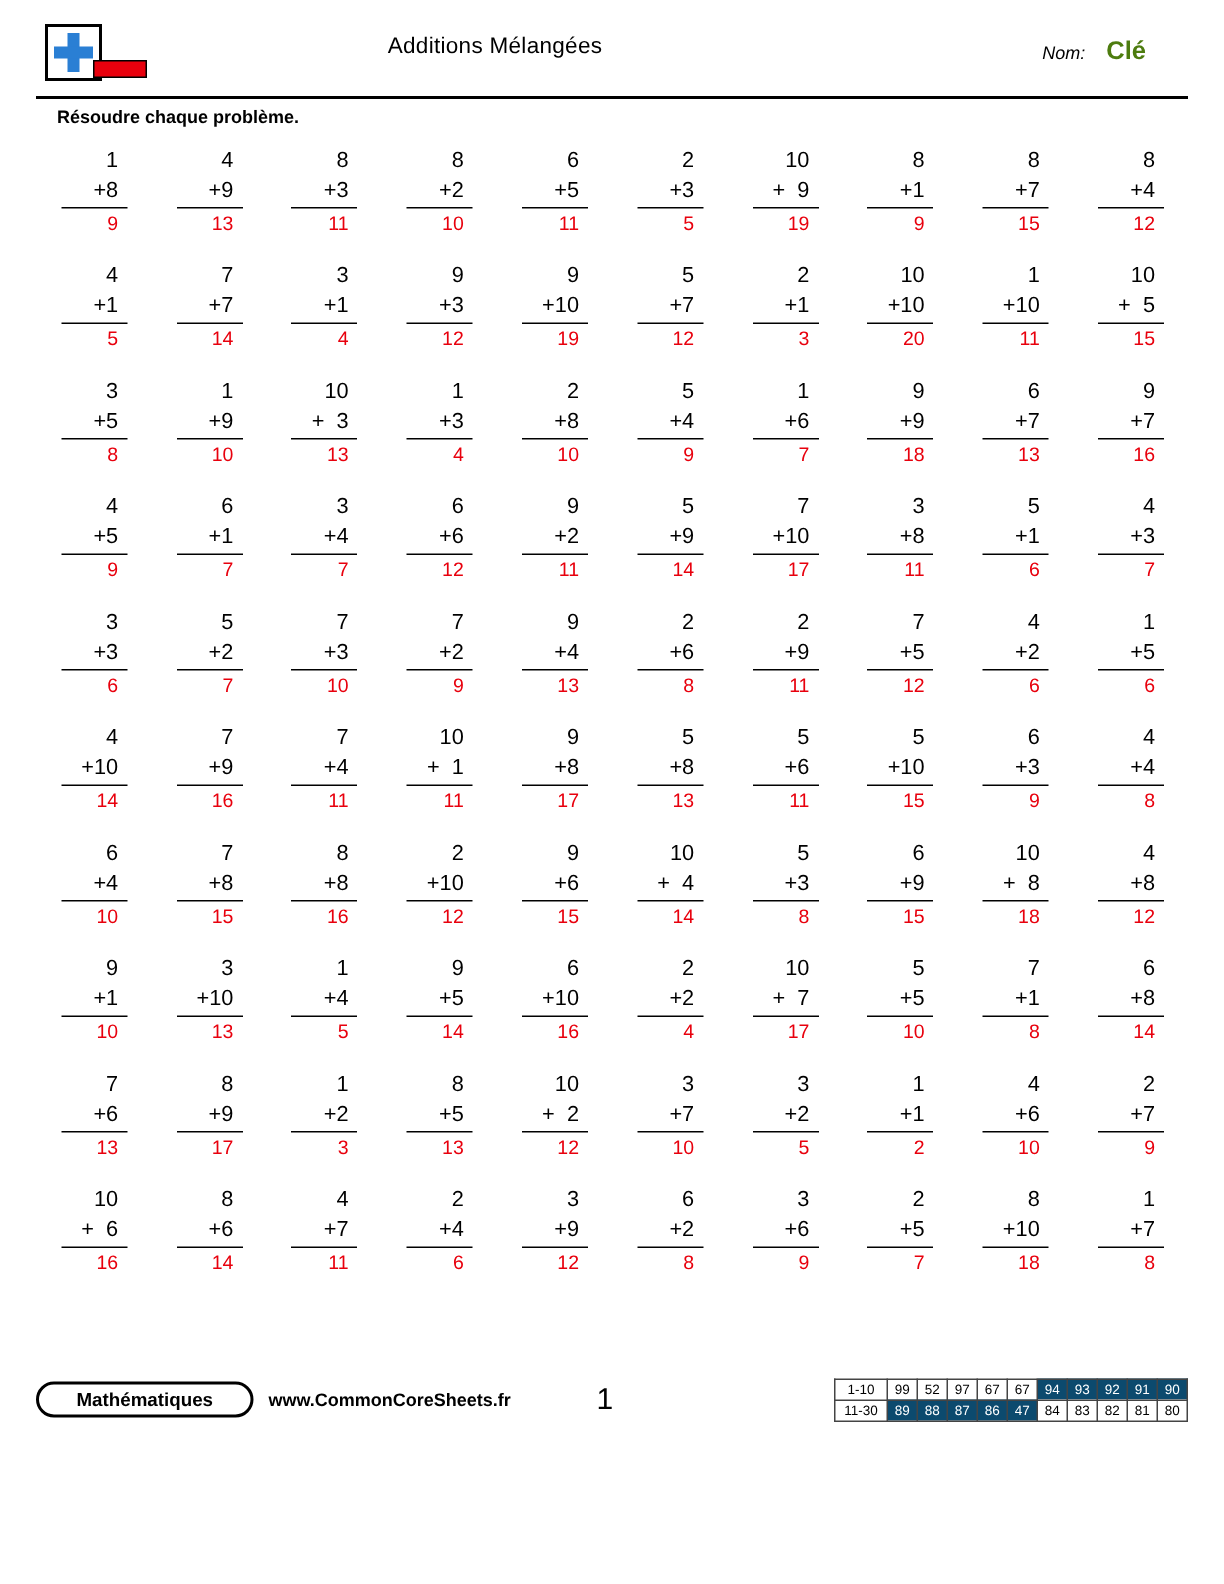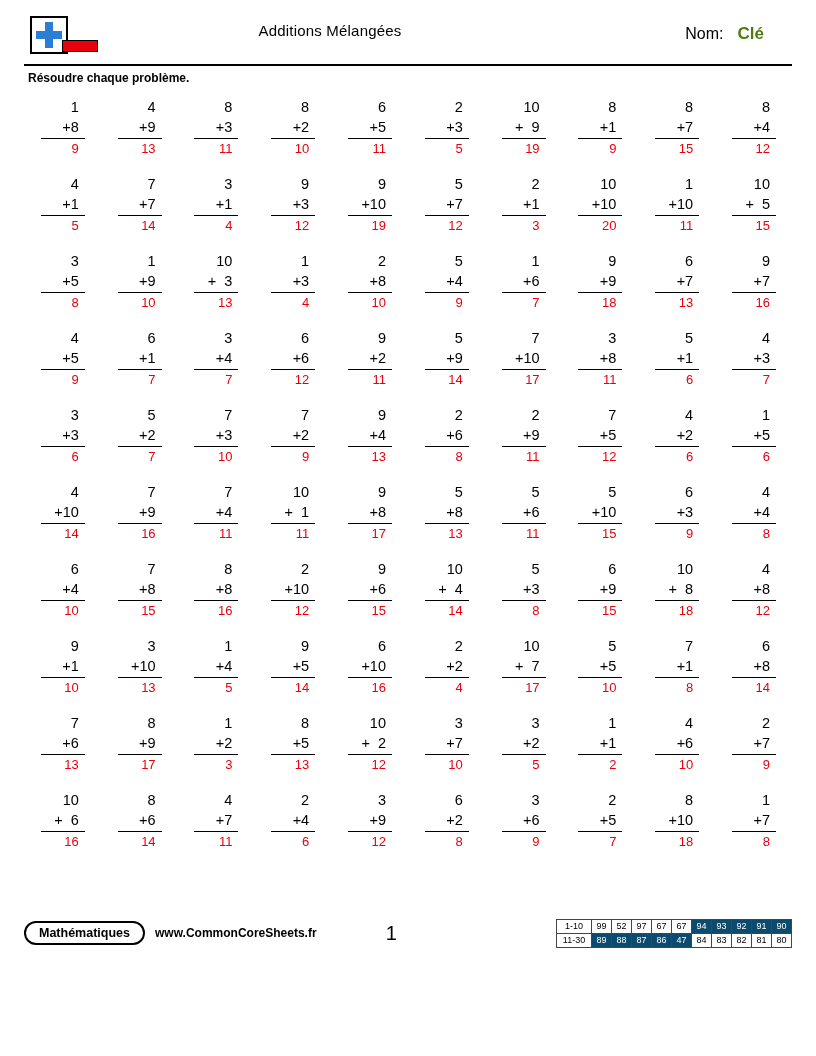--- a/index.html
+++ b/index.html
@@ -76,36 +76,37 @@
     flex: 0 0 200px;
     padding-top: 10px;
     text-align: left;
     display: flex;
     align-items: baseline;
     gap: 14px;
     justify-content: flex-end;
     padding-right: 28px;
   }
   .name-label {
-    font-size: 16px;
+    font-size: 12px;
+    font-style: italic;
   }
   .name-value {
     font-size: 17px;
     font-weight: bold;
     color: #4d7c0f;
   }
   .rule {
     border: none;
     border-top: 2px solid #000;
     margin: 2px 0 0 0;
   }
   .instructions {
     font-size: 12px;
     font-weight: bold;
-    margin: 5px 0 0 4px;
+    margin: 5px 0 0 14px;
   }
 
   
   .grid {
     margin-top: 12px;
     display: grid;
     grid-template-columns: repeat(10, 1fr);
     row-gap: 16px;
     column-gap: 0px;
   }
@@ -150,21 +151,21 @@
   }
   .footer-left {
     display: flex;
     align-items: center;
     gap: 10px;
     flex: 0 0 auto;
   }
   .math-badge {
     border: 2px solid #000;
     border-radius: 13px;
-    padding: 3px 13px;
+    padding: 3px 25px;
     font-size: 12.5px;
     font-weight: bold;
     background: #fff;
   }
   .site {
     font-size: 12px;
     font-weight: bold;
   }
   .pagenum {
     flex: 1 1 auto;

